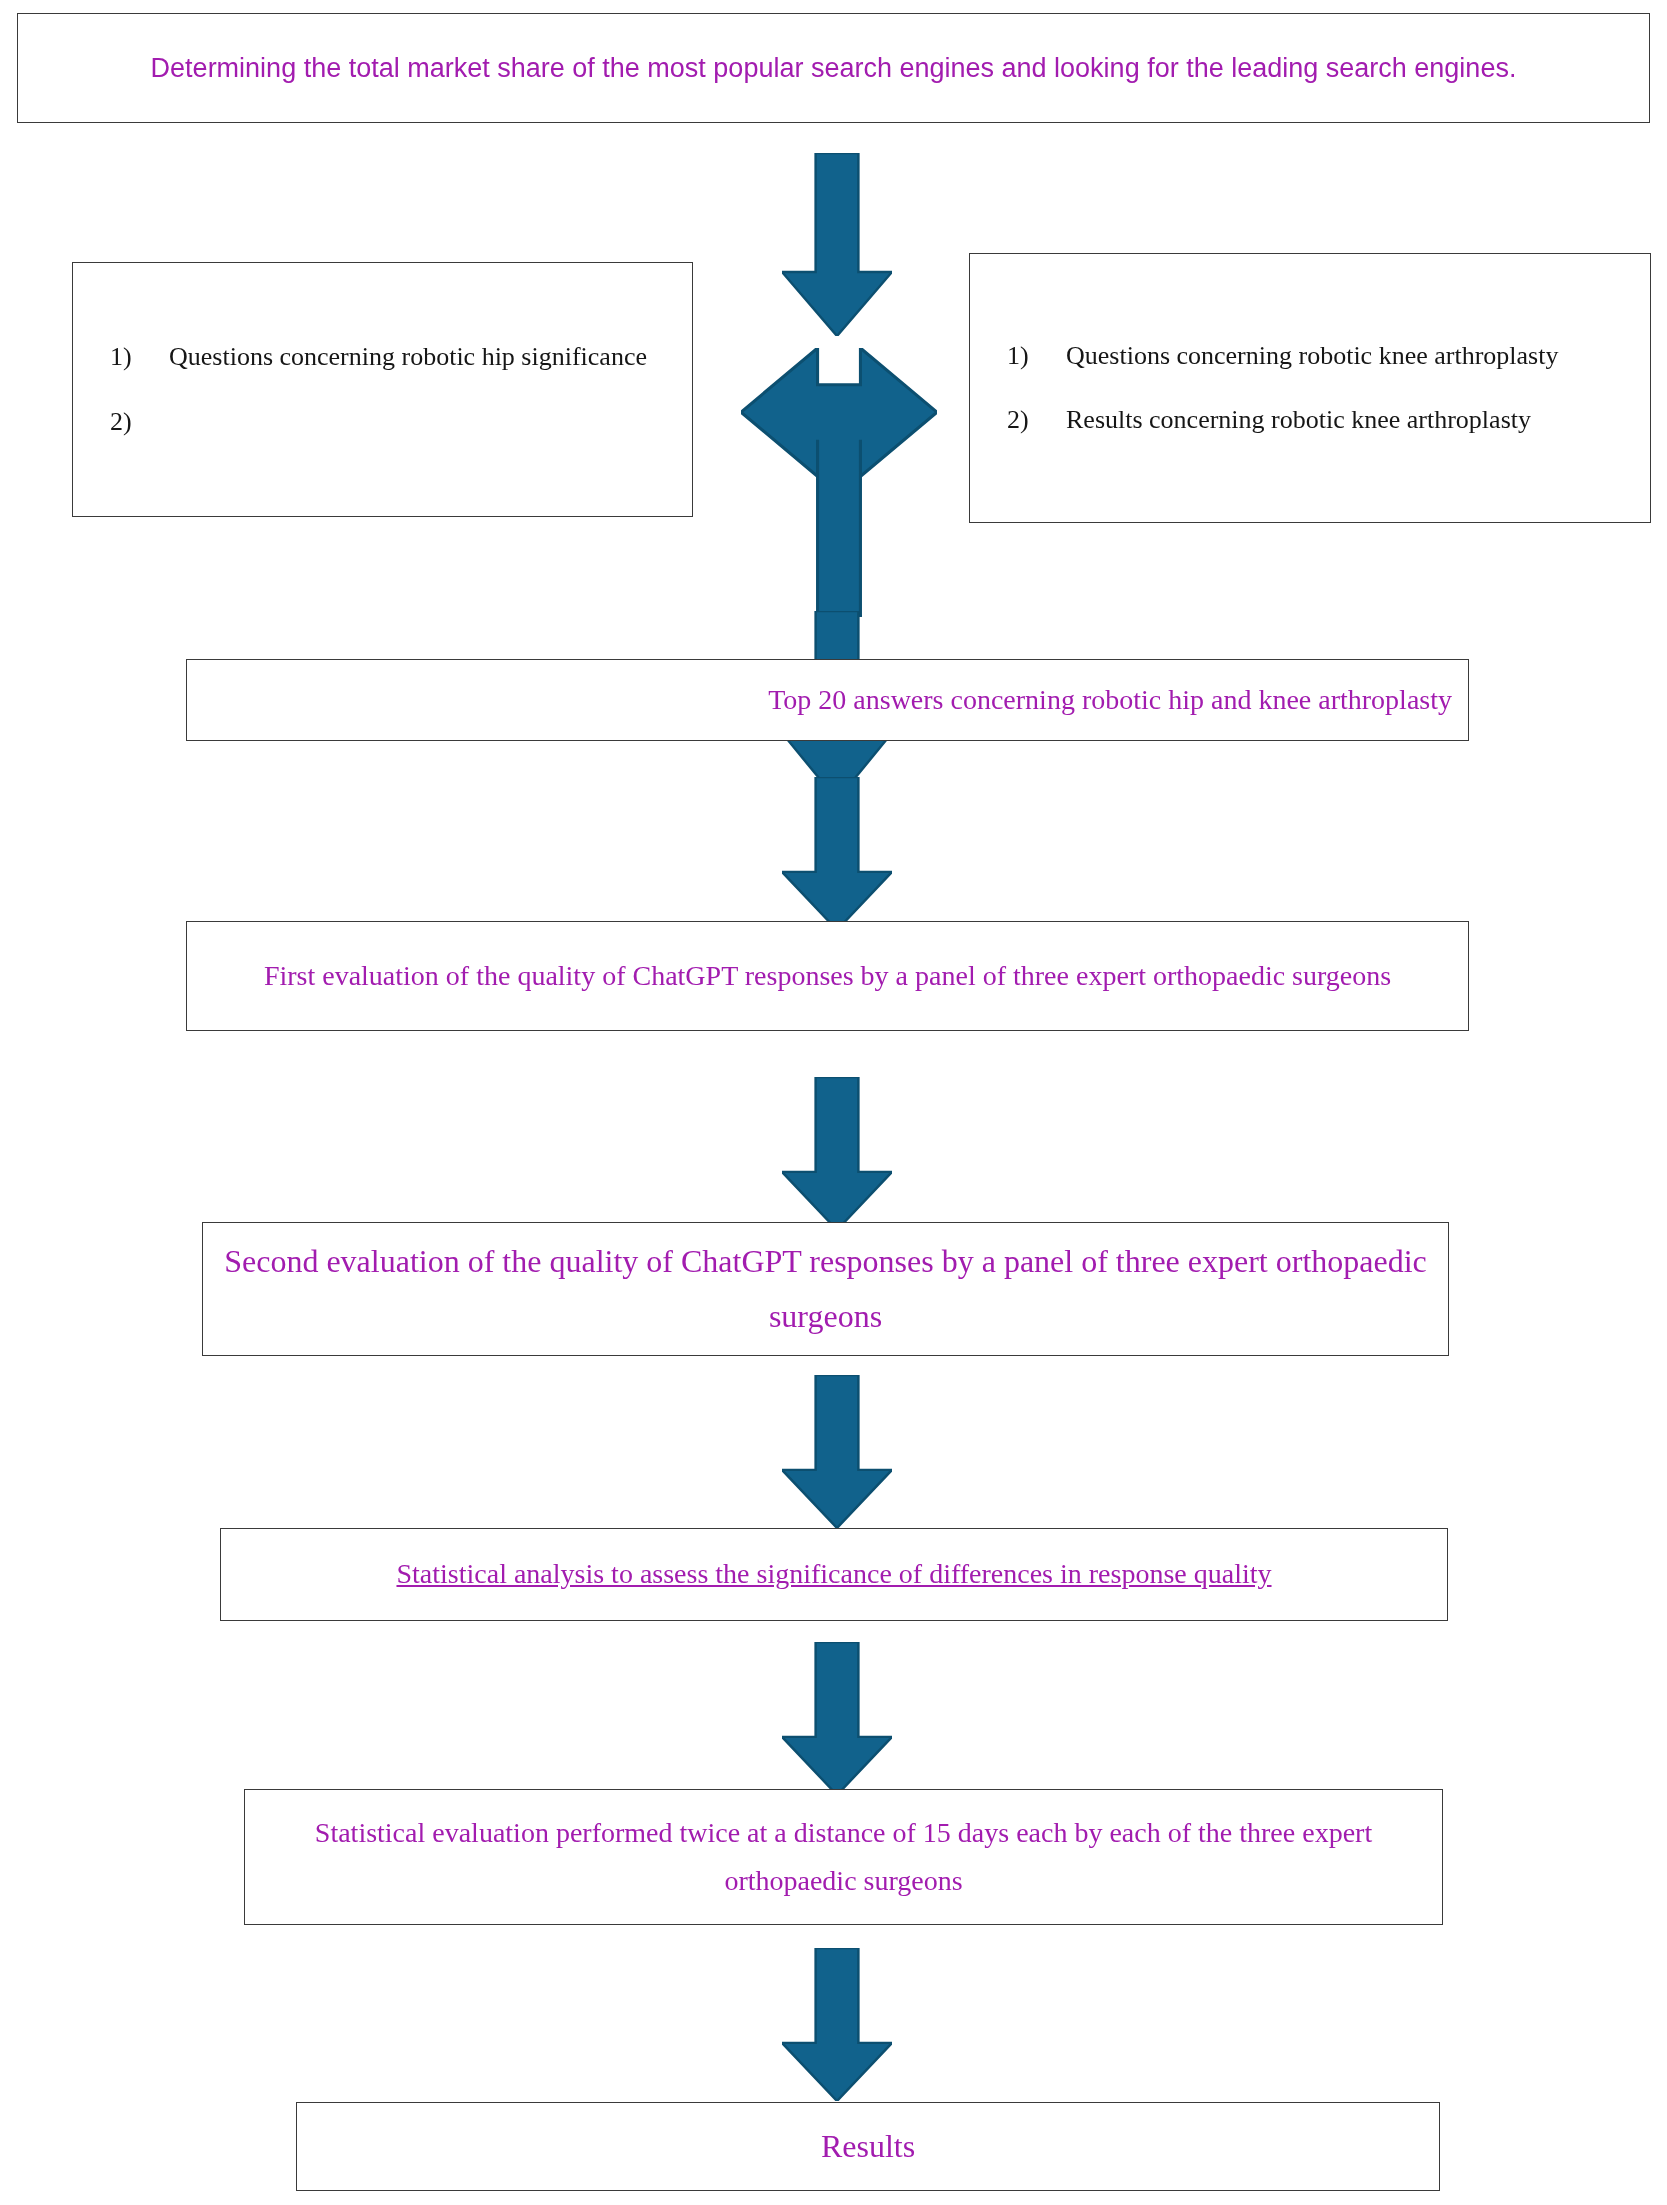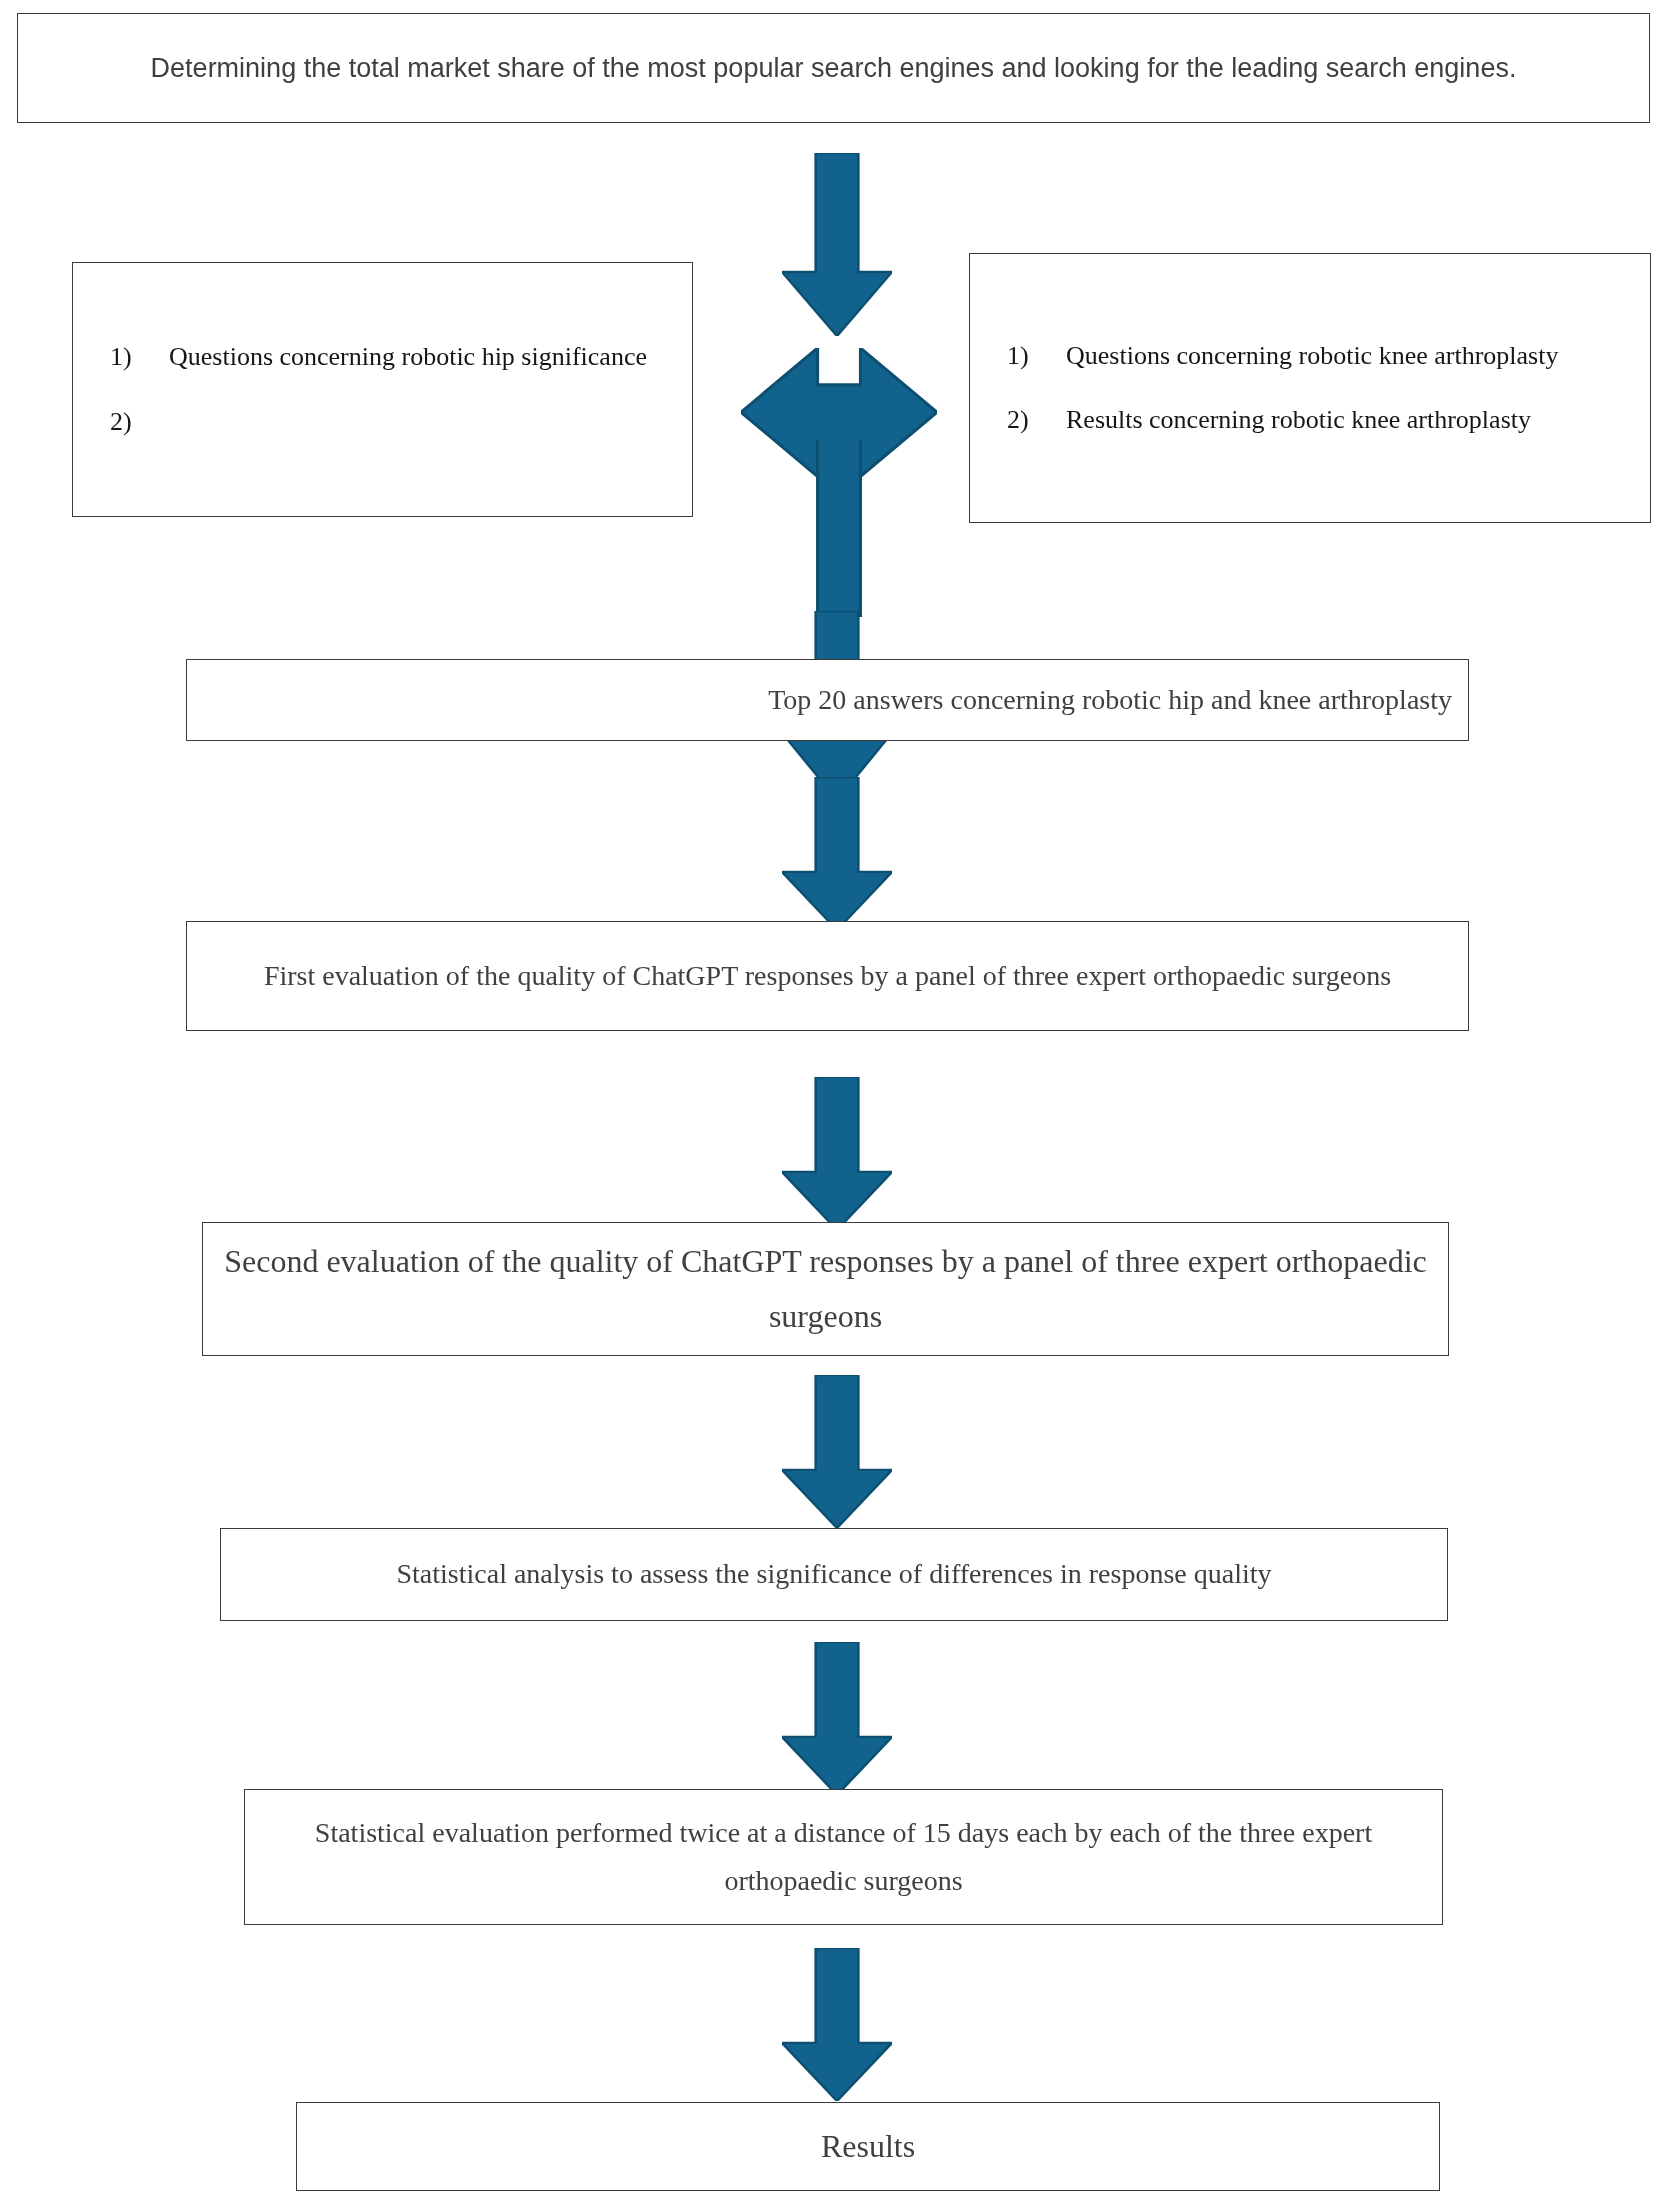--- a/index.html
+++ b/index.html
@@ -19,21 +19,21 @@
   
   .box{
     position:absolute;
     box-sizing:border-box;
     background:#ffffff;
     border:1.8px solid #3a3a3a;
     display:flex;
     align-items:center;
     justify-content:center;
     text-align:center;
-    color:#404040;
+    color:#a21caf;
     font-family:"Liberation Serif", serif;
     line-height:1.72;
   }
   .box .txt{
     display:block;
     width:100%;
     padding:0 16px;
     box-sizing:border-box;
   }
 
@@ -177,21 +177,21 @@
   <div class="box" style="left:202px; top:1222px; width:1247px; height:134px; font-size:32px;">
     <span class="txt">Second evaluation of the quality of ChatGPT responses by a panel of three expert orthopaedic surgeons</span>
   </div>
 
   <div class="arrow" style="left:782px; top:1375px; width:110px; height:153px;">
     <svg viewBox="0 0 180 250" preserveAspectRatio="none">
       <polygon points="55,0 125,0 125,155 180,155 90,250 0,155 55,155" fill="#11628c" stroke="#0c4f70" stroke-width="4"></polygon>
     </svg>
   </div>
 
-  <div class="box" style="left:220px; top:1528px; width:1228px; height:93px; font-size:28px;">
+  <div class="box" style="left:220px; top:1528px; width:1228px; height:93px; font-size:28px;text-decoration:underline;">
     <span class="txt">Statistical analysis to assess the significance of differences in response quality</span>
   </div>
 
   <div class="arrow" style="left:782px; top:1642px; width:110px; height:153px;">
     <svg viewBox="0 0 180 250" preserveAspectRatio="none">
       <polygon points="55,0 125,0 125,155 180,155 90,250 0,155 55,155" fill="#11628c" stroke="#0c4f70" stroke-width="4"></polygon>
     </svg>
   </div>
 
   <div class="box" style="left:244px; top:1789px; width:1199px; height:136px; font-size:28px;">

